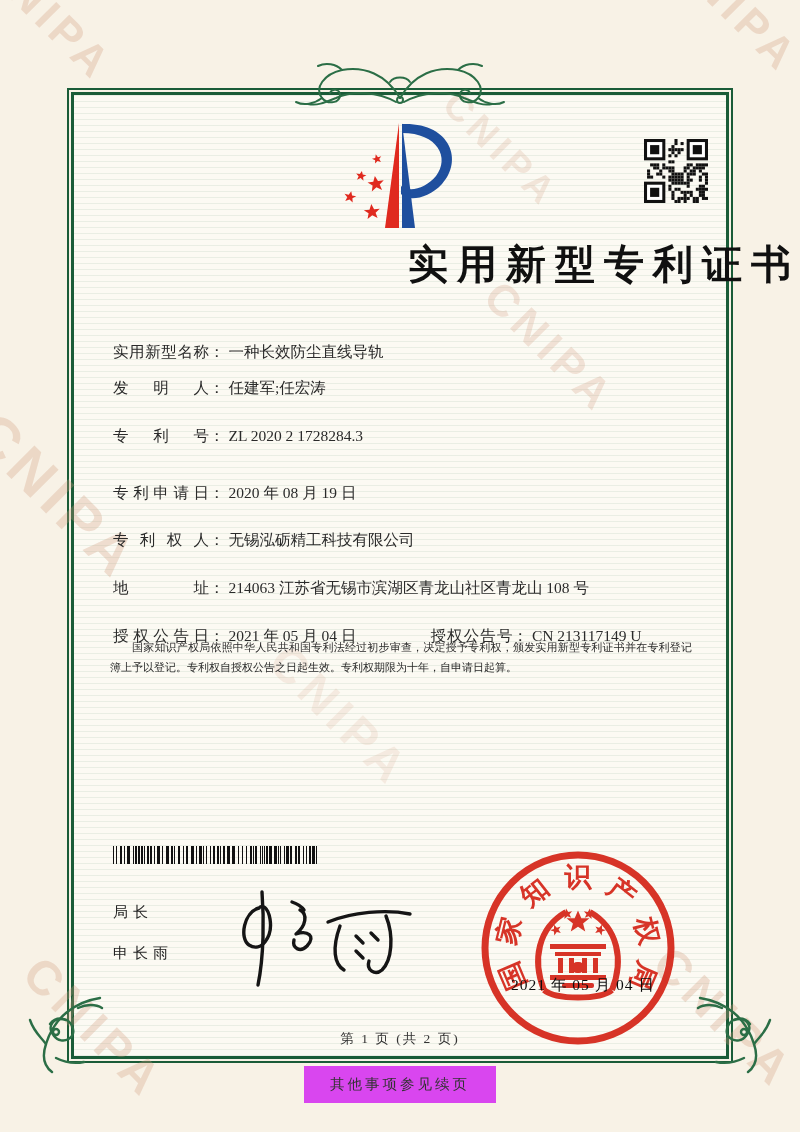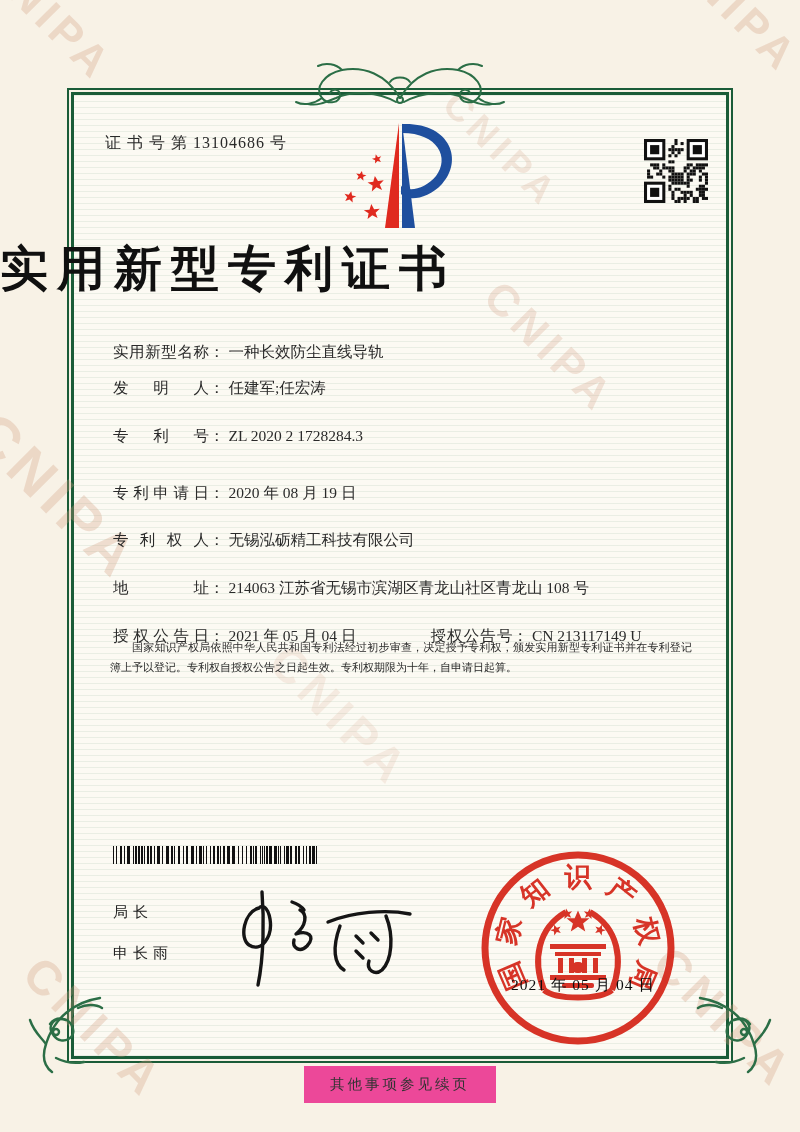--- a/index.html
+++ b/index.html
@@ -19,22 +19,22 @@
   .frame{position:absolute; left:67px; top:88px; width:666px; height:975px; z-index:1;
          border:2px solid #1a5c38; box-sizing:border-box;}
   .frame-inner{position:absolute; inset:2px; border:3px solid #1a5c38;
     background-color:#fcfaf3;
     background-image:repeating-linear-gradient(180deg, rgba(138,176,148,0.16) 0px,
       rgba(138,176,148,0.16) 1px, transparent 1px, transparent 6px);}
   .ornament{position:absolute; z-index:4; color:#2b6e46;}
   
   .content{position:absolute; inset:0; z-index:3;}
   .cert-no{position:absolute; left:105px; top:133px; font-size:16px; letter-spacing:1px; color:#2a2a2a;}
-  .title{position:absolute; left:0; top:237px; width:100%; text-align:left;
-         font-size:48px; font-weight:bold; letter-spacing:9px; color:#101010;}
+  .title{position:absolute; left:0; top:237px; width:100%; text-align:right;
+         font-size:40px; font-weight:bold; letter-spacing:9px; color:#101010;}
   .fields{position:absolute; left:113px; top:342px; width:580px; font-size:15.5px; color:#2a2a2a;}
   .frow{position:absolute; left:0; white-space:nowrap;}
   .frow:nth-child(1){top:0;}
   .frow:nth-child(2){top:36px;}
   .frow:nth-child(3){top:84px;}
   .frow:nth-child(4){top:141px;}
   .frow:nth-child(5){top:188px;}
   .frow:nth-child(6){top:236px;}
   .frow:nth-child(7){top:284px;}
   .lab{display:inline-block; width:96px; text-align:justify; text-align-last:justify; vertical-align:top;}
@@ -47,21 +47,21 @@
   .signer{position:absolute; left:113px; font-size:15px; letter-spacing:5px; color:#222;
           font-family:"Liberation Sans","DejaVu Sans",sans-serif;}
   .signer.t1{top:903px;} .signer.t2{top:944px;}
   .sig-svg{position:absolute; left:228px; top:886px;}
   .seal-svg{position:absolute; left:478px; top:848px; opacity:0.94;}
   .seal-date{position:absolute; left:498px; top:975px; width:170px; text-align:center;
              font-size:15.5px; color:#0c0c0c; letter-spacing:1px; z-index:5;}
   .page-info{position:absolute; left:0; top:1030px; width:100%; text-align:center;
              font-size:13.5px; color:#333; letter-spacing:2px;}
   .note-box{position:absolute; left:50%; top:1066px; transform:translateX(-50%);
-            background:#ec4899; padding:9px 26px; z-index:6;}
+            background:#d946ef; padding:9px 26px; z-index:6;}
   .note-text{font-size:14.5px; letter-spacing:3px; color:#333;}
   .qr{position:absolute; left:644px; top:139px;}
   .logo{position:absolute; left:338px; top:120px;}
 </style>
 </head>
 <body>
 
 <div class="page">
 
   <div class="frame">
@@ -103,21 +103,20 @@
       <path d="M74,6 C48,10 28,26 20,52 C16,64 18,74 26,80"></path>
       <path d="M20,52 C14,44 8,40 4,28"></path>
       <path d="M40,28 c-12,-4 -20,6 -12,16 c8,10 24,2 18,-10 c-4,-9 -16,-10 -22,-2"></path>
       <path d="M52,16 C60,12 70,12 76,16 M30,66 C38,70 48,72 58,70"></path>
       <circle cx="30" cy="40" r="3"></circle>
     </g>
   </svg>
 
   <div class="content">
 
-    <div class="cert-no">证 书 号 第 13104686 号</div>
 
     <svg class="logo" width="128" height="110" viewBox="0 0 128 110">
       <defs>
         <path id="star" d="M0,-10 L2.9,-3.2 10,-3.2 4.4,1.3 6.3,8.2 0,4.1 -6.3,8.2 -4.4,1.3 -10,-3.2 -2.9,-3.2 Z"></path>
       </defs>
       <path d="M64,4 C112,2 126,40 104,64 C90,79 70,82 63,74 L63,66 C72,73 88,68 98,56 C112,38 100,13 64,13 Z" fill="#1f4f9e"></path>
       <polygon points="61,3 47,108 61,108" fill="#e02a1f"></polygon>
       <polygon points="64,3 64,108 77,108" fill="#1f4f9e"></polygon>
       <use href="#star" fill="#e02a1f" transform="translate(39,39) scale(0.48) rotate(-15)"></use>
       <use href="#star" fill="#e02a1f" transform="translate(23,56) scale(0.52) rotate(10)"></use>
@@ -394,18 +393,19 @@
           <rect x="104" y="110" width="5" height="15"></rect>
           <rect x="115" y="110" width="5" height="15"></rect>
           <rect x="95" y="114" width="10" height="11" rx="4"></rect>
           <rect x="72" y="127" width="56" height="5"></rect>
           <rect x="84" y="135" width="32" height="5" rx="2"></rect>
         </g>
       </g>
     </svg>
     <div class="seal-date">2021 年 05 月 04 日</div>
 
+    <div class="page-info">第 1 页 (共 2 页)</div>
     <div class="note-box">
       <span class="note-text">其他事项参见续页</span>
     </div>
 
   </div>
 </div>
 
 </body></html>

